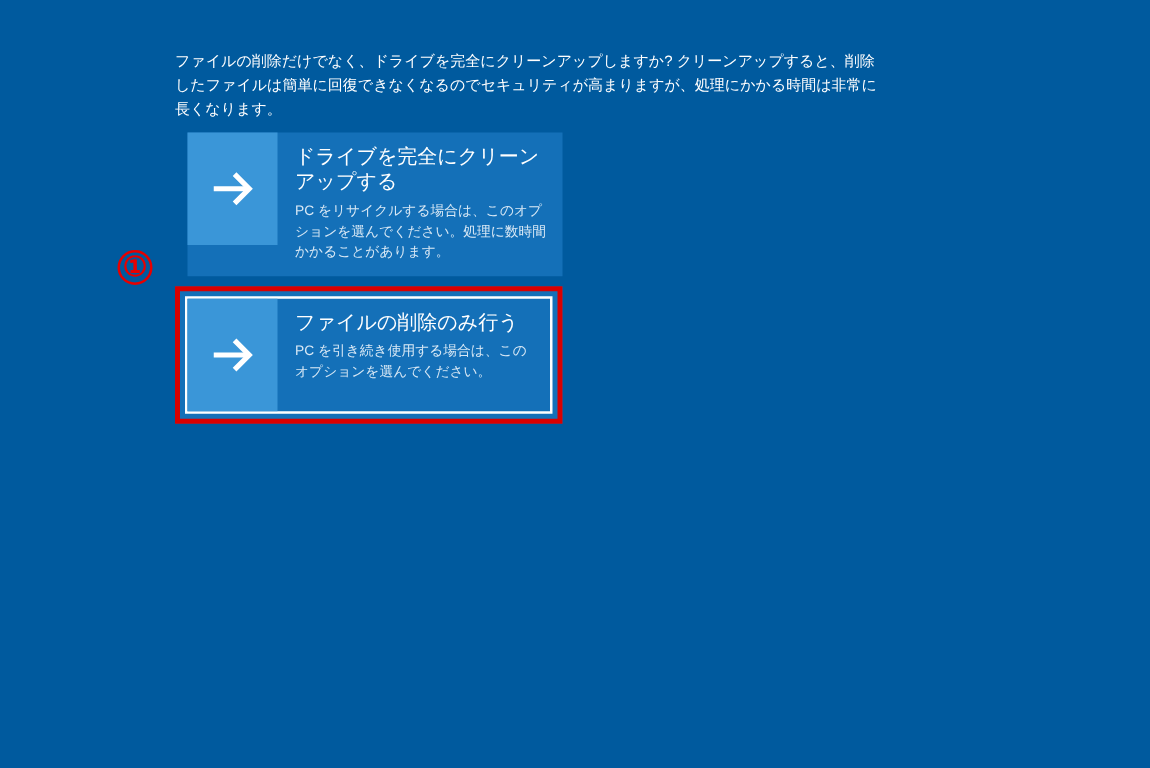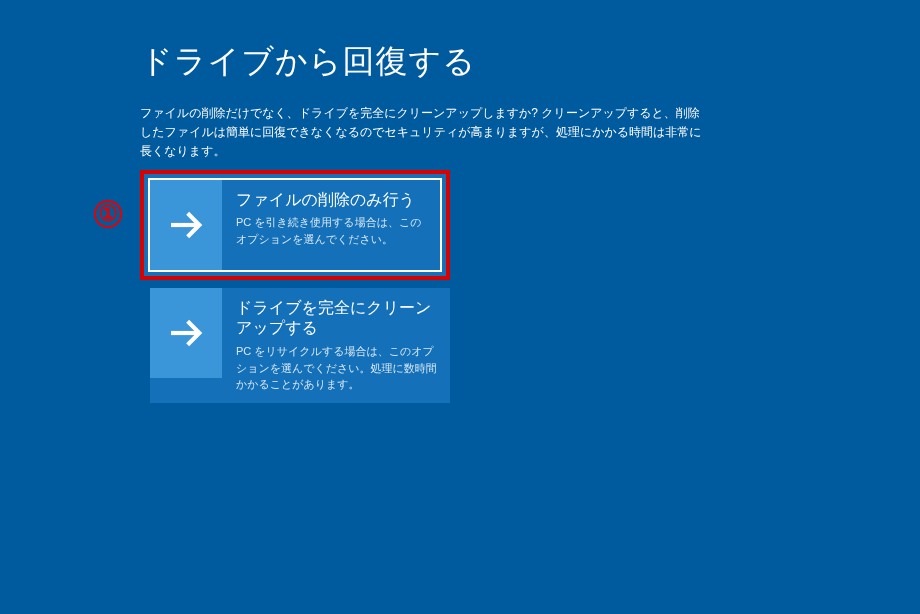--- a/index.html
+++ b/index.html
@@ -96,45 +96,44 @@
     .tile-desc {
       font-size: 11px;
       line-height: 1.5;
       color: #d8e8f5;
     }
   </style>
 </head>
 <body>
 
 <div class="container">
-  <h1 class="page-title">ドライブから回復する</h1>
   <p class="description">ファイルの削除だけでなく、ドライブを完全にクリーンアップしますか? クリーンアップすると、削除したファイルは簡単に回復できなくなるのでセキュリティが高まりますが、処理にかかる時間は非常に長くなります。</p>
+
+  <div class="option-tile normal">
+    <div class="tile-icon">
+      <svg viewBox="0 0 24 24" fill="none" stroke="#ffffff" stroke-width="2.5">
+        <line x1="3" y1="12" x2="20" y2="12"></line>
+        <polyline points="13 5 20 12 13 19"></polyline>
+      </svg>
+    </div>
+    <div class="tile-content">
+      <div class="tile-title">ドライブを完全にクリーンアップする</div>
+      <div class="tile-desc">PC をリサイクルする場合は、このオプションを選んでください。処理に数時間かかることがあります。</div>
+    </div>
+  </div>
 
   <div class="option-tile highlighted">
     <div class="tile-inner">
       <div class="tile-icon">
         <svg viewBox="0 0 24 24" fill="none" stroke="#ffffff" stroke-width="2.5">
           <line x1="3" y1="12" x2="20" y2="12"></line>
           <polyline points="13 5 20 12 13 19"></polyline>
         </svg>
       </div>
       <div class="tile-content">
         <div class="tile-title">ファイルの削除のみ行う</div>
         <div class="tile-desc">PC を引き続き使用する場合は、このオプションを選んでください。</div>
       </div>
     </div>
   </div>
-
-  <div class="option-tile normal">
-    <div class="tile-icon">
-      <svg viewBox="0 0 24 24" fill="none" stroke="#ffffff" stroke-width="2.5">
-        <line x1="3" y1="12" x2="20" y2="12"></line>
-        <polyline points="13 5 20 12 13 19"></polyline>
-      </svg>
-    </div>
-    <div class="tile-content">
-      <div class="tile-title">ドライブを完全にクリーンアップする</div>
-      <div class="tile-desc">PC をリサイクルする場合は、このオプションを選んでください。処理に数時間かかることがあります。</div>
-    </div>
-  </div>
 </div>
 
 <div class="annotation-marker">①</div>
 
 </body></html>

